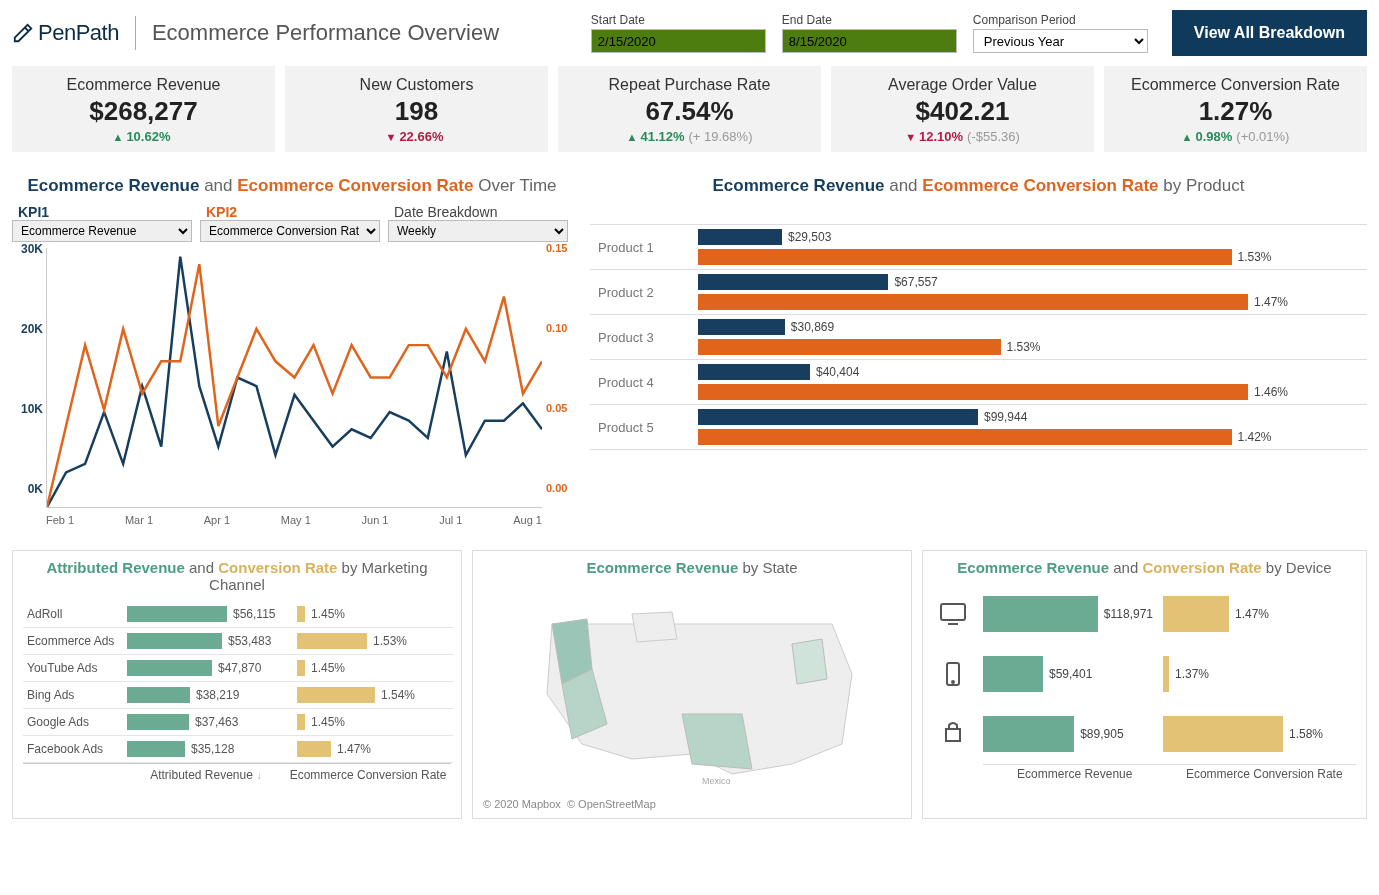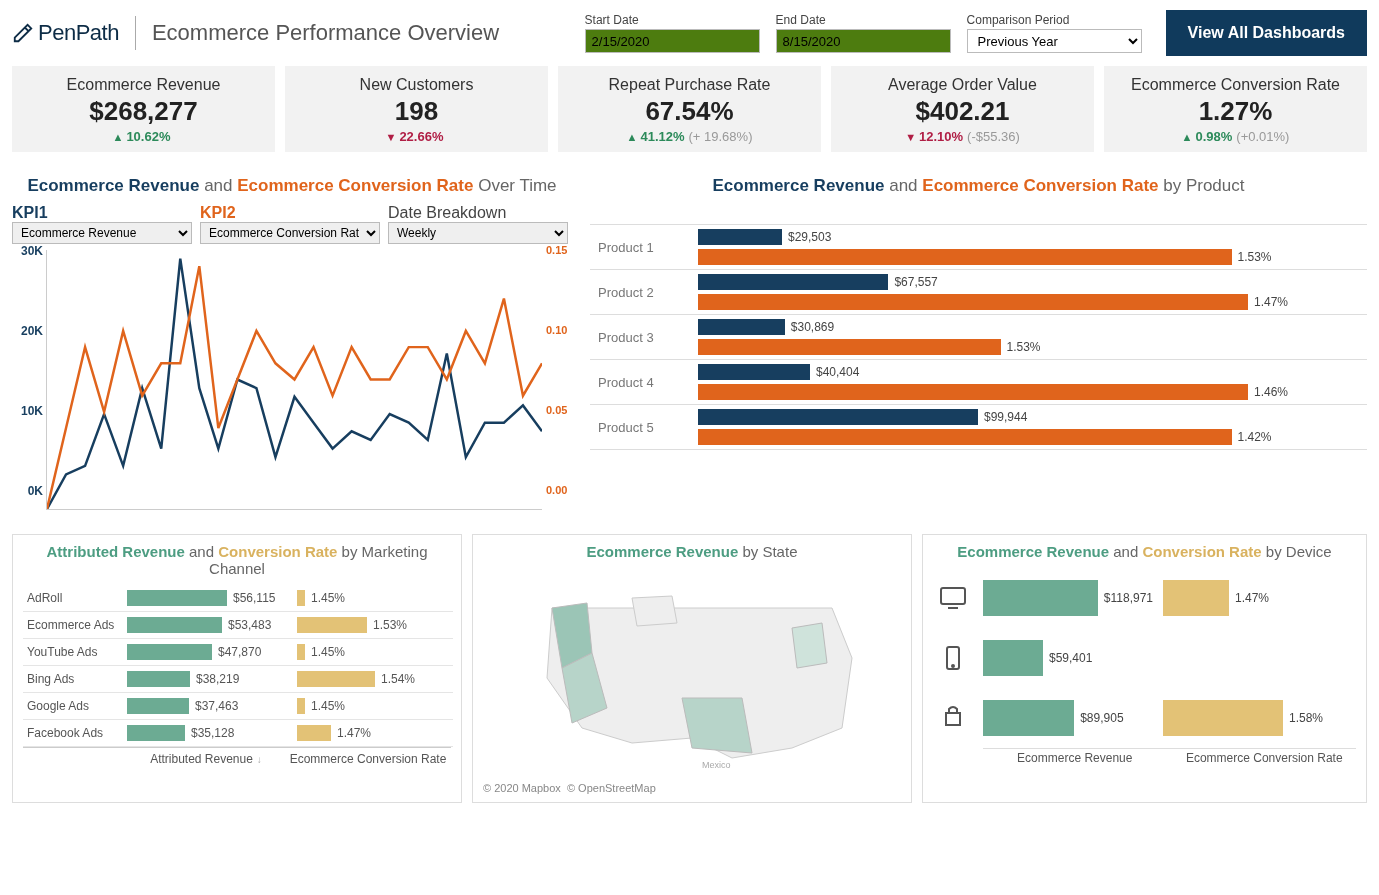--- a/index.html
+++ b/index.html
@@ -34,21 +34,21 @@
 
 .row2 { display: flex; gap: 18px; margin-bottom: 24px; }
 .panel-left { width: 560px; }
 .panel-right { flex: 1; }
 .chart-title { text-align: center; font-size: 17px; margin-bottom: 8px; }
 .ct-blue { color: #173e5f; font-weight: bold; }
 .ct-orange { color: #e0641c; font-weight: bold; }
 .ct-dim { color: #666; }
 .dropdown-row { display: flex; gap: 8px; margin-bottom: 6px; }
 .dd-col { display: flex; flex-direction: column; }
-.dd-col label { font-size: 16px; color: #444; }
+.dd-col label { font-size: 14px; color: #444; margin-left: 6px; }
 .dd-col.kpi1 label { color: #173e5f; font-weight: bold; }
 .dd-col.kpi2 label { color: #e0641c; font-weight: bold; }
 .dd-col select { border: 1px solid #bbb; height: 22px; font-size: 12px; padding: 0 4px; width: 180px; }
 
 .linechart { position: relative; height: 260px; border-left: 1px solid #ccc; border-bottom: 1px solid #ccc; margin: 0 30px 0 34px; }
 .y-left { position: absolute; left: -34px; width: 30px; text-align: right; font-size: 12px; color: #173e5f; font-weight: bold; }
 .y-right { position: absolute; right: -32px; width: 28px; text-align: left; font-size: 11px; color: #e0641c; font-weight: bold; }
 .x-labels { display: flex; justify-content: space-between; font-size: 11px; color: #666; margin: 6px 30px 0 34px; }
 
 
@@ -115,21 +115,21 @@
     <input type="text" value="2/15/2020" style="">
   </div>
   <div class="control-group">
     <label>End Date</label>
     <input type="text" value="8/15/2020" style="">
   </div>
   <div class="control-group">
     <label>Comparison Period</label>
     <select><option>Previous Year</option></select>
   </div>
-  <button class="view-all">View All Dashboards</button>
+  <button class="view-all">View All Breakdown</button>
 </div>
 
 <div class="kpi-row" id="kpi-row">
     <div class="kpi-card">
        <div class="kpi-label">Ecommerce Revenue</div>
        <div class="kpi-value">$268,277</div>
        <div class="kpi-delta up arrow-up">10.62%<span class="secondary"></span></div>
      </div>
     <div class="kpi-card">
        <div class="kpi-label">New Customers</div>
@@ -171,20 +171,29 @@
         <label>Date Breakdown</label>
         <select><option>Weekly</option></select>
       </div>
     </div>
     <div class="linechart" id="linechart">
       <svg id="linesvg" viewBox="0 0 500 260" preserveAspectRatio="none" style="width:100%;height:100%;">
           <polyline points="0,260 19.230769230769234,225.33333333333334 38.46153846153847,216.66666666666669 57.69230769230769,164.66666666666669 76.92307692307693,216.66666666666669 96.15384615384616,138.66666666666669 115.38461538461539,199.33333333333334 134.6153846153846,8.666666666666657 153.84615384615387,138.66666666666669 173.07692307692307,199.33333333333334 192.30769230769232,130 211.53846153846155,138.66666666666669 230.76923076923077,208 250,147.33333333333331 269.2307692307692,173.33333333333334 288.46153846153845,199.33333333333334 307.69230769230774,182 326.9230769230769,190.66666666666669 346.15384615384613,164.66666666666669 365.38461538461536,173.33333333333334 384.61538461538464,190.66666666666669 403.84615384615387,104 423.0769230769231,208 442.30769230769226,173.33333333333334 461.53846153846155,173.33333333333334 480.7692307692308,156 500,182" fill="none" stroke="#173e5f" stroke-width="2.5"></polyline>
           <polyline points="0,260 19.230769230769234,178.75 38.46153846153847,97.5 57.69230769230769,162.5 76.92307692307693,81.25 96.15384615384616,146.25 115.38461538461539,113.75 134.6153846153846,113.75 153.84615384615387,16.25 173.07692307692307,178.75 192.30769230769232,130 211.53846153846155,81.25 230.76923076923077,113.75 250,130 269.2307692307692,97.5 288.46153846153845,146.25 307.69230769230774,97.5 326.9230769230769,130 346.15384615384613,130 365.38461538461536,97.5 384.61538461538464,97.5 403.84615384615387,130 423.0769230769231,81.25 442.30769230769226,113.75 461.53846153846155,48.75 480.7692307692308,146.25 500,113.75" fill="none" stroke="#e0641c" stroke-width="2.5"></polyline>
         </svg>
     <div class="y-left" style="top: -6px;">30K</div><div class="y-left" style="top: 74px;">20K</div><div class="y-left" style="top: 154px;">10K</div><div class="y-left" style="top: 234px;">0K</div><div class="y-right" style="top: -6px;">0.15</div><div class="y-right" style="top: 74px;">0.10</div><div class="y-right" style="top: 154px;">0.05</div><div class="y-right" style="top: 234px;">0.00</div></div>
+    <div class="x-labels" id="xlabels">
+        <span>Feb 1</span>
+        <span>Mar 1</span>
+        <span>Apr 1</span>
+        <span>May 1</span>
+        <span>Jun 1</span>
+        <span>Jul 1</span>
+        <span>Aug 1</span>
+      </div>
   </div>
 
   <div class="panel-right">
     <div class="chart-title">
       <span class="ct-blue">Ecommerce Revenue</span><span class="ct-dim"> and </span><span class="ct-orange">Ecommerce Conversion Rate</span><span class="ct-dim"> by Product</span>
     </div>
     <div class="product-chart" id="product-chart">
         <div class="product-row">
        <div class="plabel">Product 1</div>
        <div class="product-bars">
@@ -366,20 +375,24 @@
        <div class="device-icon">
             <svg viewBox="0 0 30 30">
               <rect x="9" y="4" width="12" height="22" rx="2"></rect>
               <circle cx="15" cy="23" r="1" fill="#555"></circle>
             </svg>
           </div>
        <div class="dbar-col rev">
             <div class="dbar teal" style="width:60px"></div>
             <span class="dlabel">$59,401</span>
           </div>
+       <div class="dbar-col conv">
+            <div class="dbar gold" style="width:6px"></div>
+            <span class="dlabel">1.37%</span>
+          </div>
      </div>
         <div class="device-row">
        <div class="device-icon">
             <svg viewBox="0 0 30 30">
               <rect x="8" y="10" width="14" height="12"></rect>
               <path d="M11 10 L11 6 Q15 2 19 6 L19 10"></path>
             </svg>
           </div>
        <div class="dbar-col rev">
             <div class="dbar teal" style="width:91.2px"></div>

